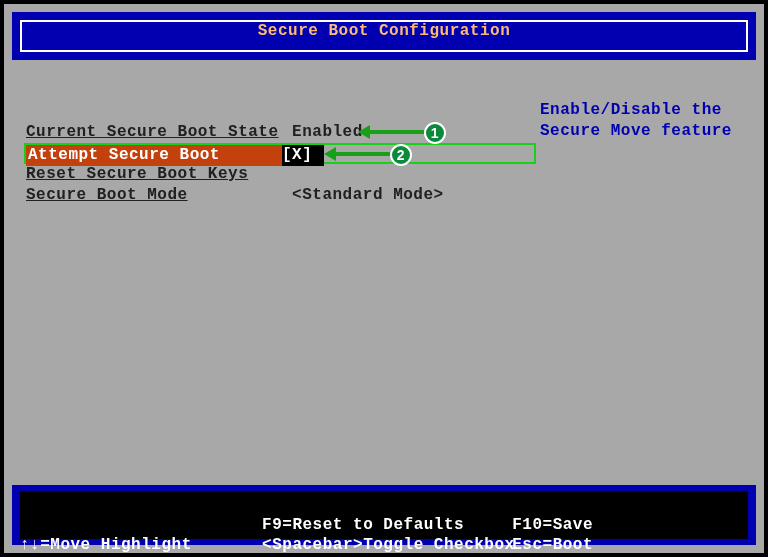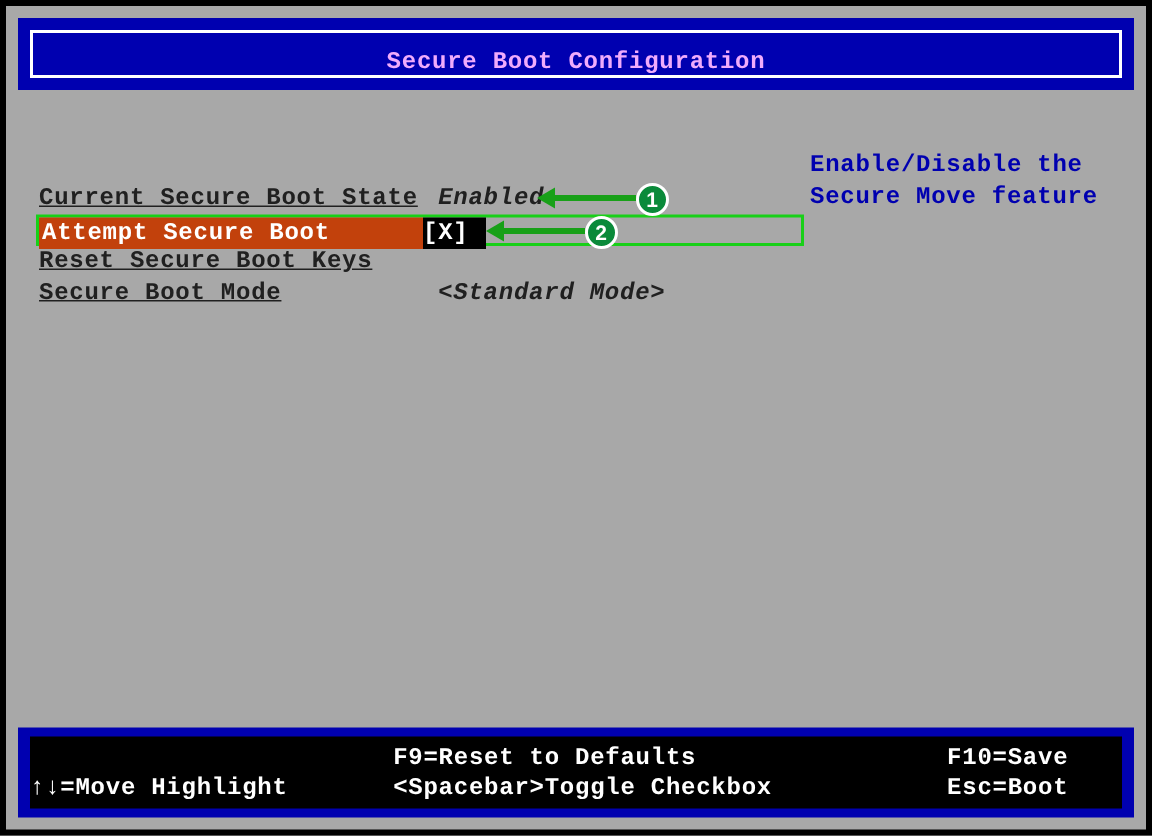--- a/index.html
+++ b/index.html
@@ -28,23 +28,23 @@
     top: 8px;
     right: 8px;
     height: 48px;
     background: #0000b0;
   }
   .titlebar-inner {
     position: absolute;
     left: 8px; right: 8px; top: 8px; bottom: 8px;
     border: 2px solid #fff;
     display: flex;
-    align-items: flex-end;
+    align-items: flex-start;
     justify-content: center;
-    color: #f0abfc;
+    color: #fdba74;
   }
   .main {
     position: absolute;
     left: 8px;
     right: 8px;
     top: 60px;
     bottom: 72px;
   }
   .options {
     position: absolute;
@@ -60,21 +60,20 @@
   }
   .label {
     display: inline-block;
     width: 256px;
     vertical-align: top;
     text-decoration: underline;
   }
   .value {
     display: inline-block;
     vertical-align: top;
-    font-style: italic;
   }
   .highlight-label {
     background: #c2410c;
     color: #fff;
     padding-left: 2px;
     height: 21px;
     line-height: 21px;
     display: inline-block;
     width: 256px;
   }
@@ -117,22 +116,22 @@
   .footer-row {
     position: absolute;
     left: 0; right: 0;
     height: 20px;
     line-height: 20px;
     white-space: nowrap;
   }
   .footer-row.top { top: 4px; }
   .footer-row.bot { bottom: 4px; }
   .fcol1 { display: inline-block; width: 232px; }
-  .fcol2 { display: inline-block; width: 240px; }
-  .fcol3 { display: inline-block; width: 200px; text-align: right; }
+  .fcol2 { display: inline-block; width: 240px; margin-top: 20px; }
+  .fcol3 { display: inline-block; width: 200px; }
   .callout {
     position: absolute;
     pointer-events: none;
   }
   .callout .stem {
     position: absolute;
     height: 4px;
     background: #18a018;
     top: 8px;
     right: 20px;

